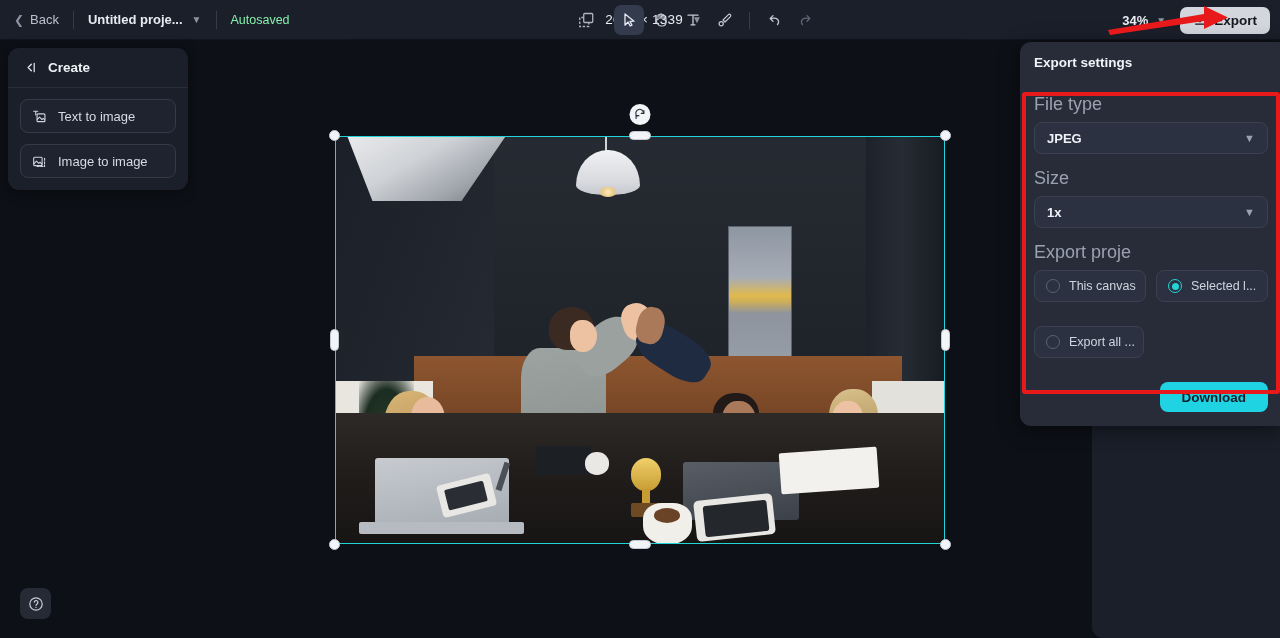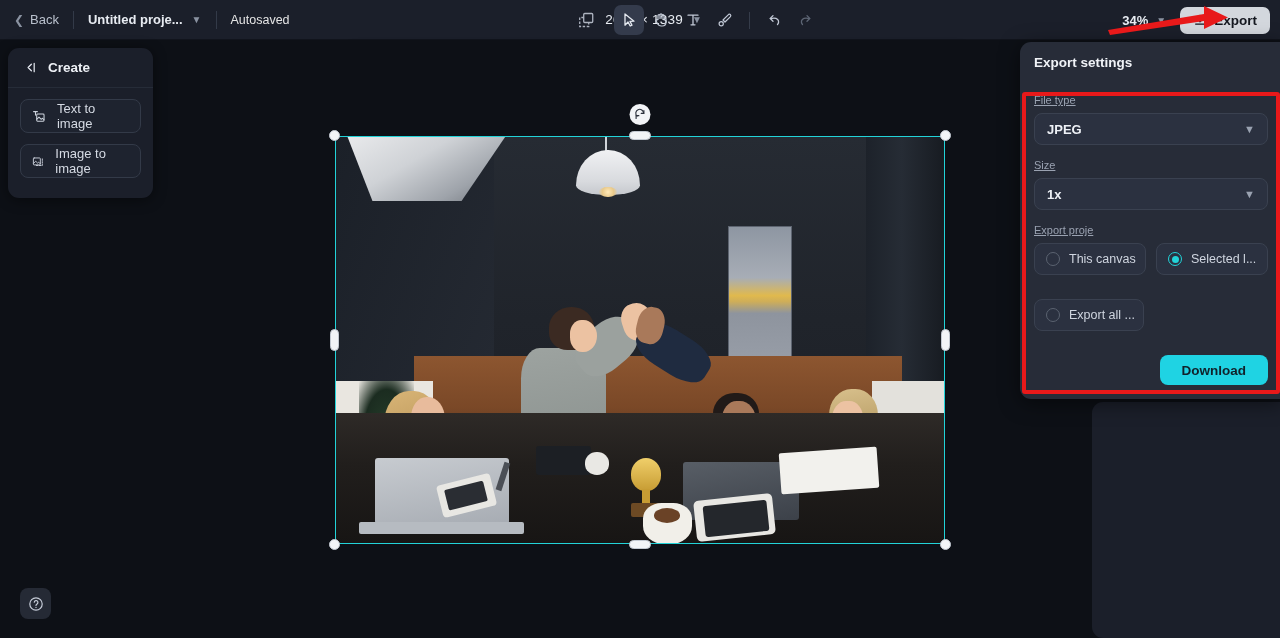--- a/index.html
+++ b/index.html
@@ -18,21 +18,21 @@
     border-bottom: 1px solid #11141c;
   }
   .tb-back {
     display: flex; align-items: center; gap: 6px;
     margin-left: 14px; color: #b9c0cc; font-size: 13px; cursor: pointer;
   }
   .chev-left { font-size: 12px; color: #8a92a1; line-height: 1; }
   .tb-sep { width: 1px; height: 18px; background: #333a48; margin: 0 14px; }
   .tb-title { color: #e8ecf2; font-size: 13px; font-weight: bold; cursor: pointer; }
   .tb-caret { color: #8a92a1; font-size: 10px; margin-left: 9px; cursor: pointer; }
-  .tb-autosaved { color: #e5e5e5; font-size: 12.5px; }
+  .tb-autosaved { color: #86efac; font-size: 12.5px; }
 
   .tb-center {
     position: absolute; left: 50%; transform: translateX(-50%);
     display: flex; align-items: center; gap: 0;
   }
   .canvas-size-icon { width: 16px; height: 16px; margin-right: 11px; opacity: .85; }
   .canvas-dims { color: #e8ecf2; font-size: 13.5px; letter-spacing: .2px; }
   .dims-caret { color: #8a92a1; font-size: 10px; margin-left: 9px; cursor: pointer; }
 
   .tools {
@@ -55,24 +55,24 @@
   .zoom-caret { color: #8a92a1; font-size: 10px; margin: 0 14px 0 8px; cursor: pointer; }
   .export-btn {
     display: flex; align-items: center; gap: 7px;
     background: #d3d7dd; color: #14171f;
     border-radius: 7px; height: 27px; padding: 0 13px;
     font-size: 13.5px; font-weight: bold; cursor: pointer;
   }
 
   
   .create-panel {
-    position: absolute; left: 8px; top: 48px; width: 145px;
+    position: absolute; left: 8px; top: 48px; width: 180px;
     background: #1b1f2a; border-radius: 11px;
     box-shadow: 0 2px 14px rgba(0,0,0,.45);
-    padding-bottom: 20px;
+    padding-bottom: 12px;
   }
   .create-head {
     display: flex; align-items: center; gap: 11px;
     height: 40px; padding: 0 14px;
     border-bottom: 1px solid #262c38;
   }
   .create-title { color: #eef1f6; font-size: 13.5px; font-weight: bold; }
   .create-list { padding: 11px 12px 0 12px; display: flex; flex-direction: column; gap: 11px; }
   .create-item {
     display: flex; align-items: center; gap: 11px;
@@ -183,21 +183,21 @@
   
   .export-panel {
     position: absolute; left: 1020px; top: 42px; width: 262px;
     background: #272c38; border-radius: 11px 0 0 11px;
     box-shadow: 0 4px 20px rgba(0,0,0,.5);
     padding-bottom: 14px;
   }
   .ep-head { height: 40px; display: flex; align-items: center; padding: 0 14px; }
   .ep-title { color: #f0f3f7; font-size: 13.5px; font-weight: bold; }
   .ep-body { padding: 12px 14px 0 14px; }
-  .ep-label { color: #9aa2b1; font-size: 11px; margin-bottom: 7px; text-decoration: underline; }
+  .ep-label { color: #9aa2b1; font-size: 18px; margin-bottom: 7px; }
   .ep-select {
     height: 32px; border: 1px solid #3a4150; border-radius: 8px;
     display: flex; align-items: center; justify-content: space-between;
     padding: 0 12px; color: #eef1f6; font-size: 13px; font-weight: bold;
     cursor: pointer; margin-bottom: 14px; background: #2b3140;
   }
   .sel-caret { color: #9aa2b1; font-size: 11px; }
   .radio-row { display: flex; gap: 10px; margin-bottom: 24px; }
   .radio-opt {
     flex: 1; height: 32px; border: 1px solid #3a4150; border-radius: 8px;

